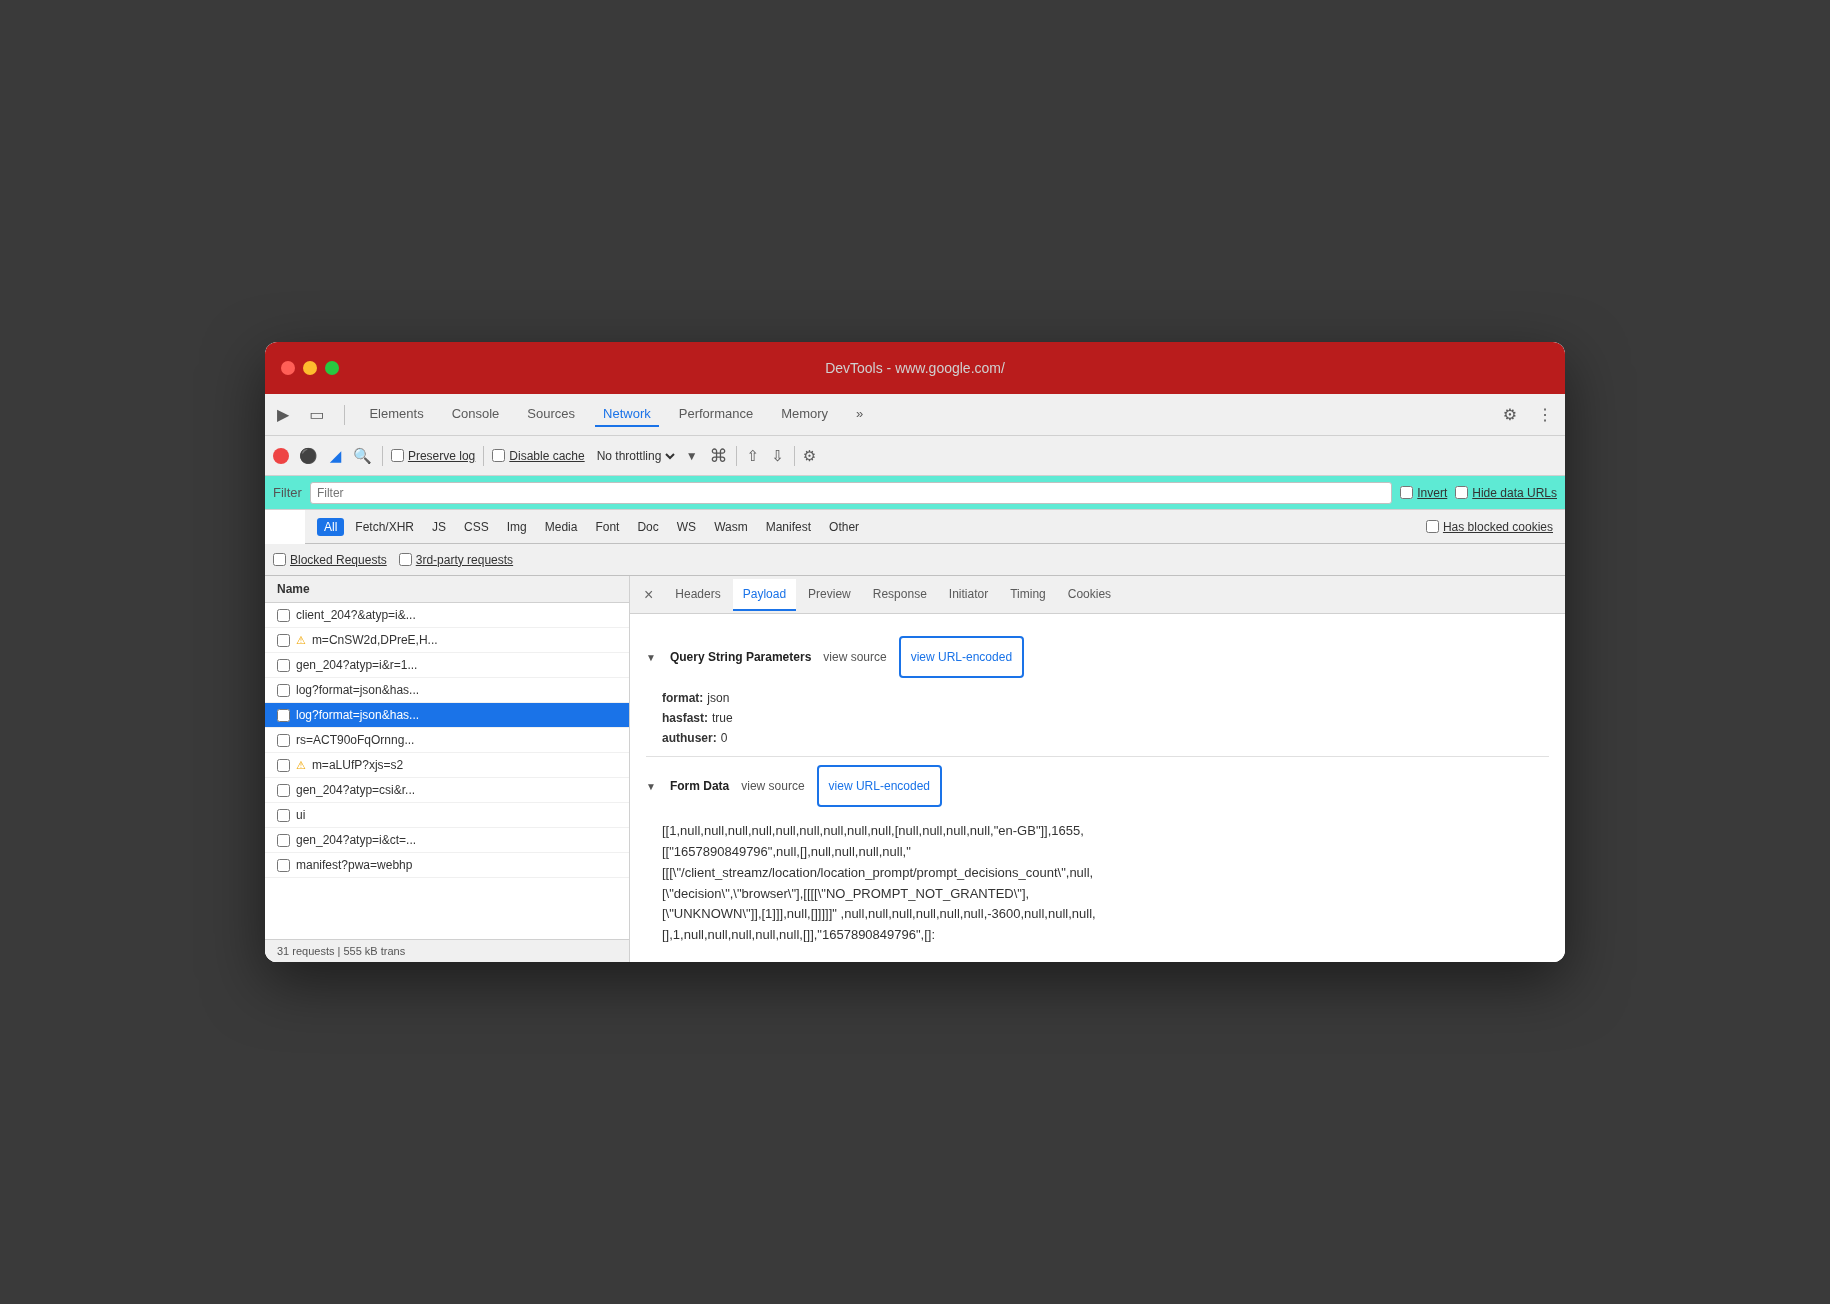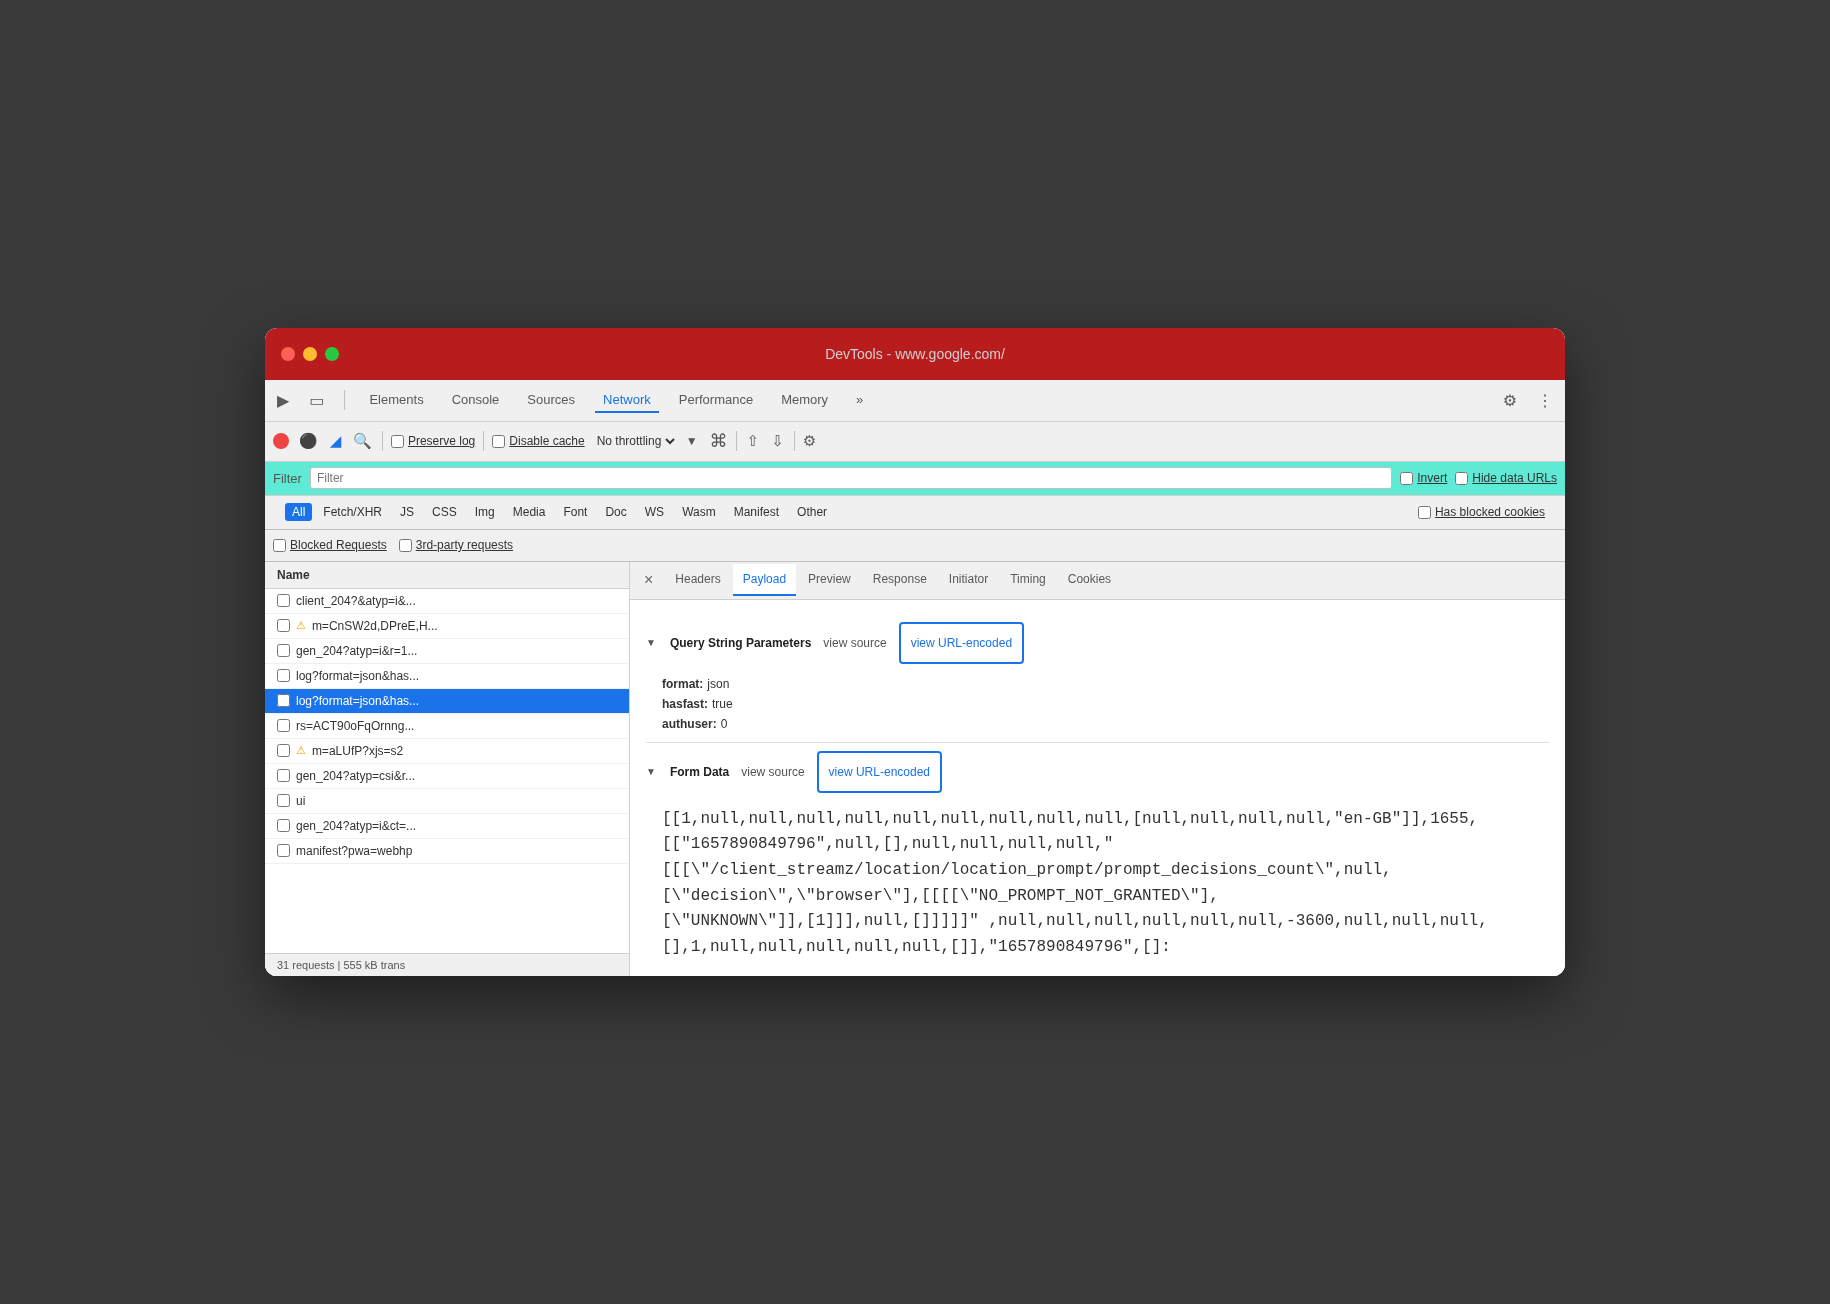--- a/index.html
+++ b/index.html
@@ -156,24 +156,25 @@
       gap: 8px;
       font-size: 12px;
     }
     .filter-label { color: #555; font-size: 13px; }
     
     .type-filter-row {
       background: #f0f0f0;
       border-bottom: 1px solid #c0c0c0;
       display: flex;
       align-items: center;
-      padding: 4px 20px;
+      padding: 4px 12px;
       height: 34px;
       gap: 4px;
       font-size: 12px;
+      margin-left: 40px;
     }
     .type-btn {
       padding: 2px 7px;
       border-radius: 3px;
       cursor: pointer;
       font-size: 12px;
       color: #333;
       background: transparent;
       border: none;
     }
@@ -339,25 +340,25 @@
       margin-right: 4px;
     }
     .param-value {
       color: #333;
     }
     .form-data-section {
       margin-top: 8px;
     }
     .form-data-value {
       padding: 4px 0 4px 16px;
-      font-size: 16px;
+      font-size: 13px;
       color: #333;
       line-height: 1.6;
       word-break: break-all;
-      font-family: Liberation Mono, monospace;
+      font-family: Liberation Sans, sans-serif;
     }
     .section-divider {
       border: none;
       border-top: 1px solid #e0e0e0;
       margin: 8px 0;
     }
   </style>
 </head>
 <body>
 

